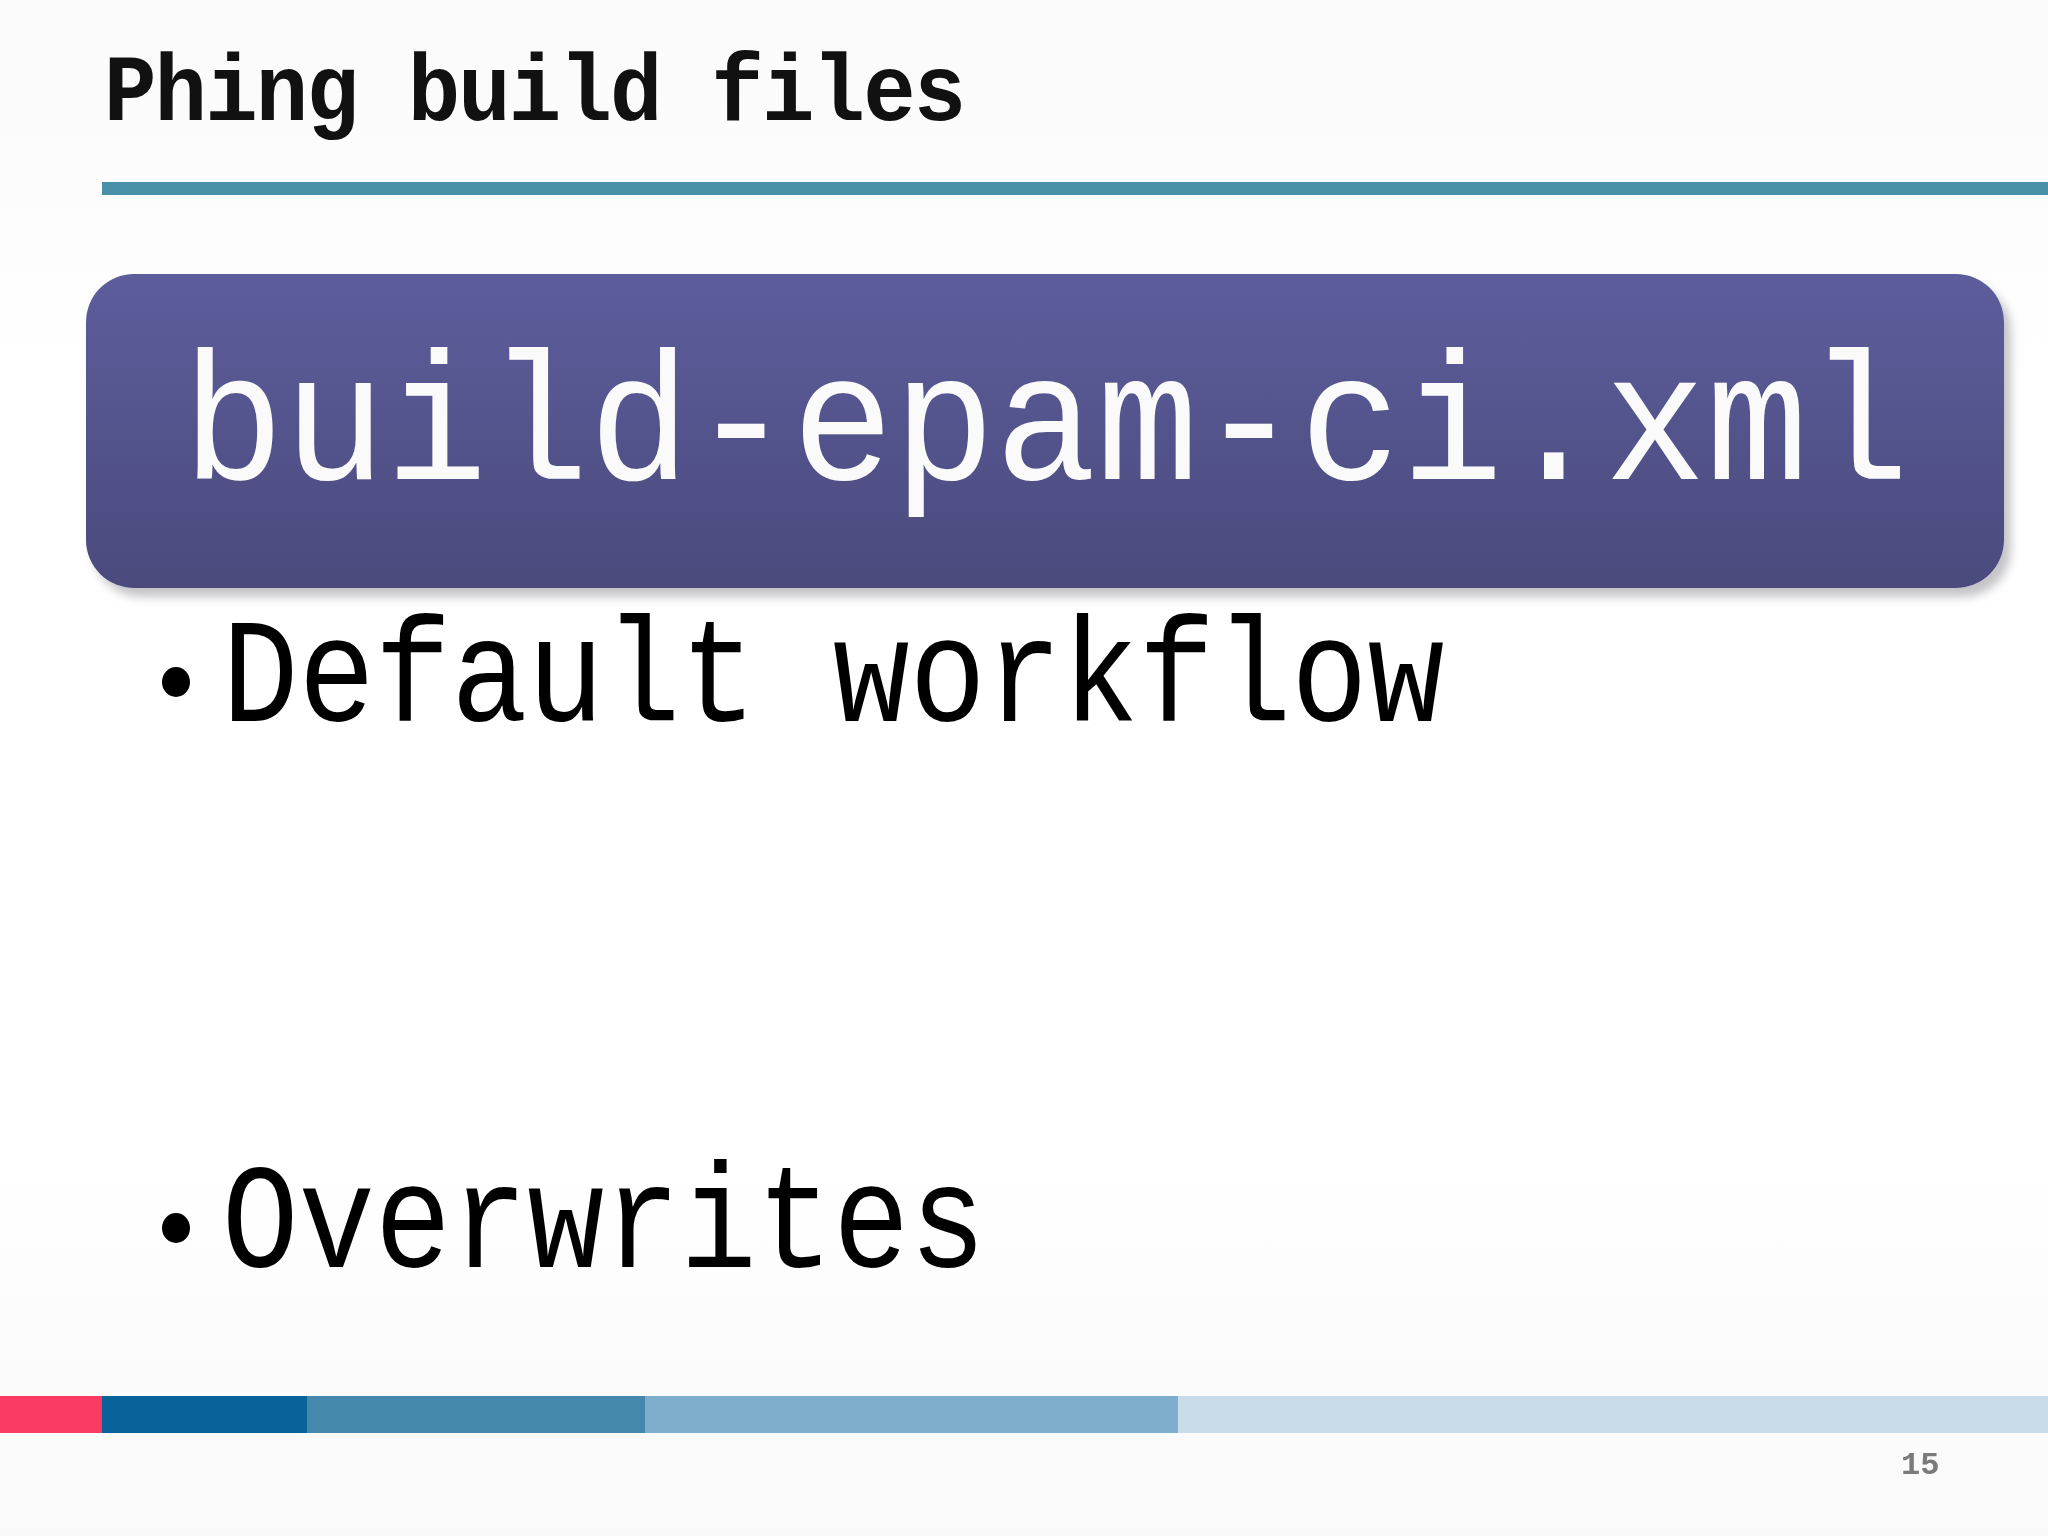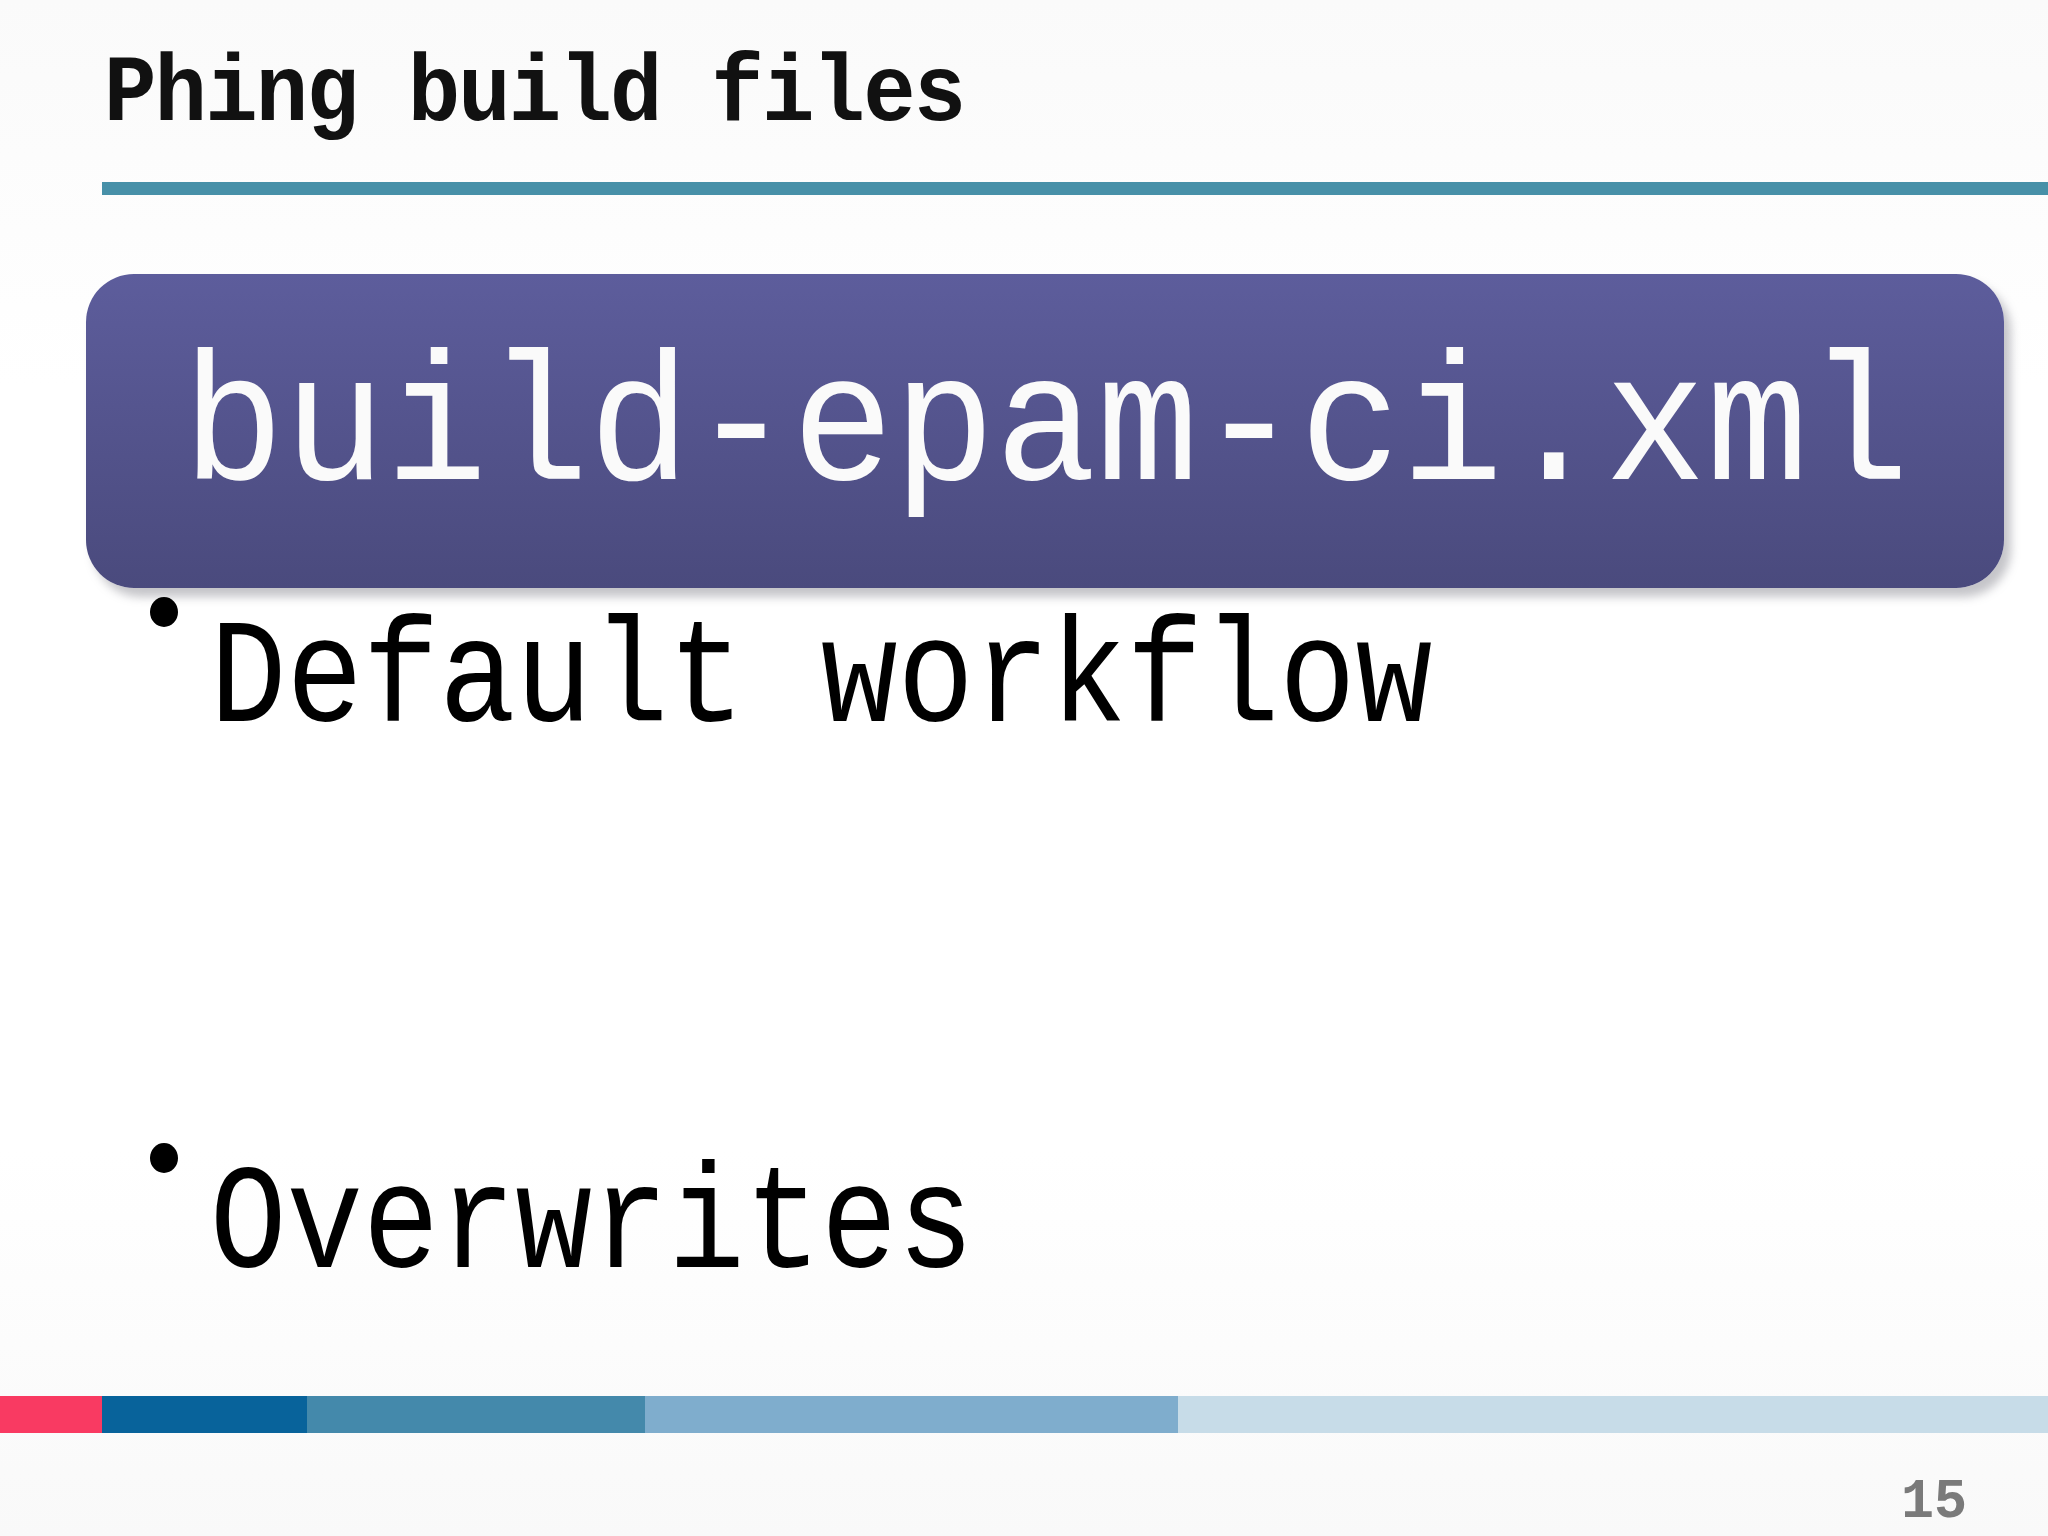--- a/index.html
+++ b/index.html
@@ -62,23 +62,23 @@
     color: #fafafa;
     line-height: 1;
     white-space: nowrap;
     transform: scaleX(0.93);
     transform-origin: left center;
   }
 
   
   .bullet-row {
     position: absolute;
-    left: 150px;
+    left: 162px;
     display: flex;
-    align-items: flex-start;
+    align-items: center;
   }
   .bullet-row-1 { top: 597px; }
   .bullet-row-2 { top: 1143px; }
 
   .bullet-dot {
     width: 28px;
     height: 30px;
     border-radius: 50%;
     background: #000000;
     margin-right: 32px;
@@ -103,25 +103,24 @@
     height: 37px;
     display: flex;
   }
   .footer-segment { height: 100%; flex: 0 0 auto; }
 
   
   .page-number {
     position: absolute;
     left: 1901px;
     top: 1450px;
-    font-size: 55px;
+    font-size: 32px;
     font-weight: 700;
     line-height: 1;
     letter-spacing: 0px;
-    margin-top: 25px;
   }
 </style>
 </head>
 <body>
 
 <div class="slide">
 
   <h1 class="slide-title">Phing build files</h1>
 
   <div class="title-rule" style="background: rgb(71, 144, 168);"></div>

